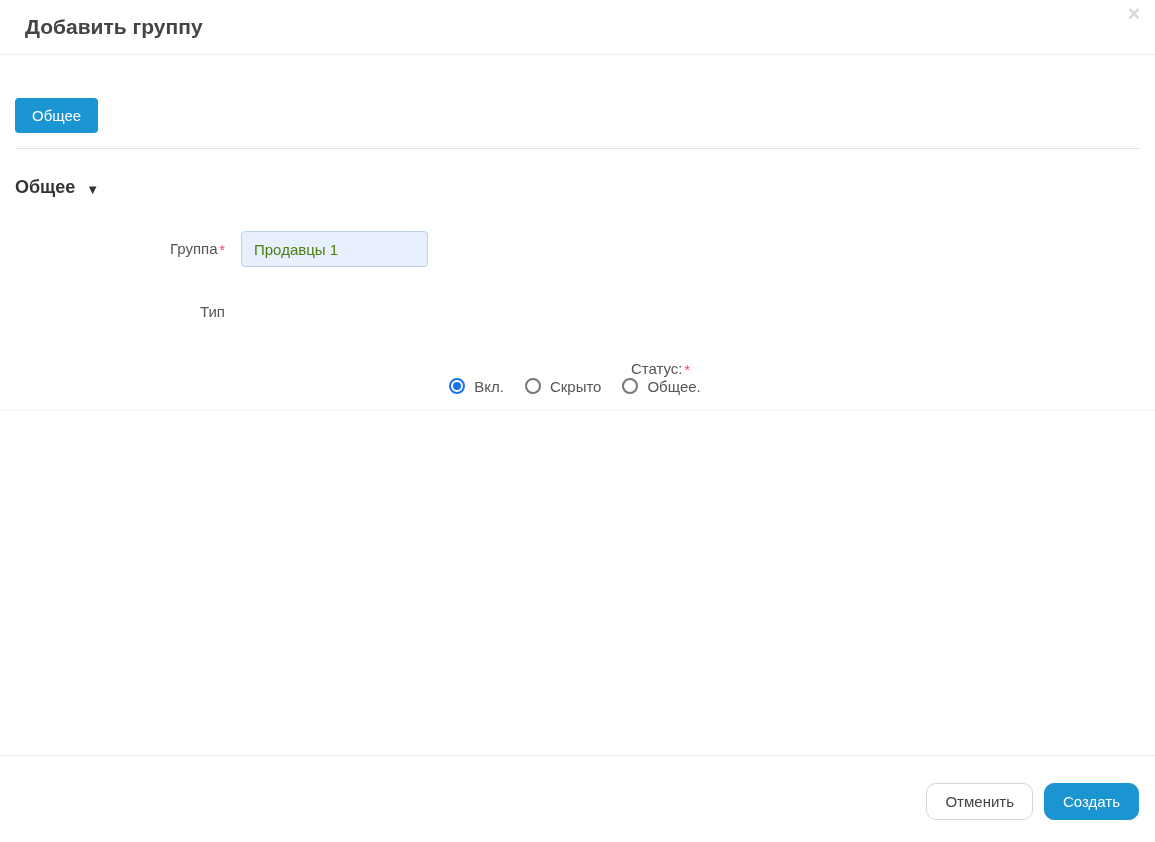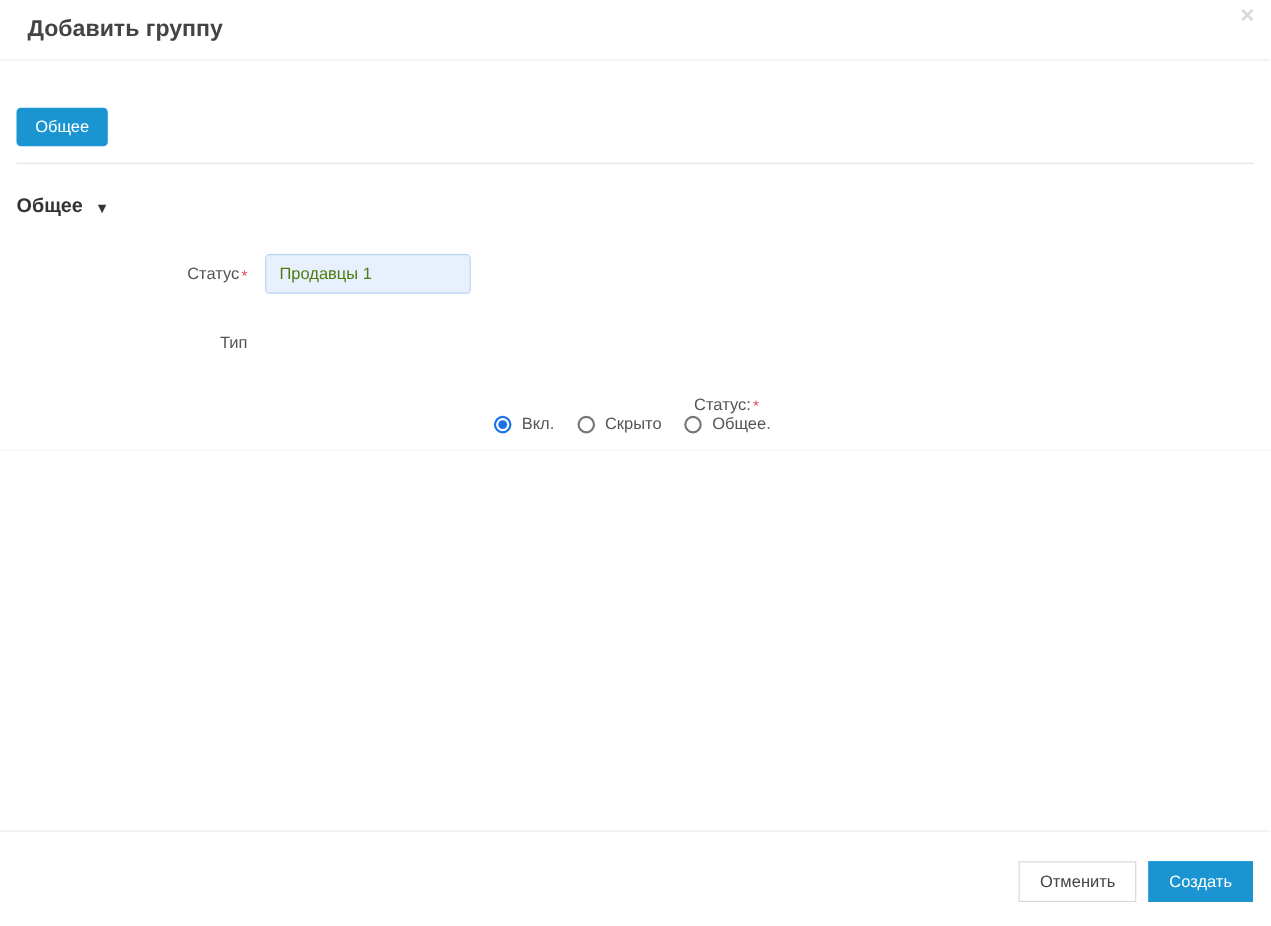--- a/index.html
+++ b/index.html
@@ -39,29 +39,29 @@
   .req{color:var(--required);font-size:14px;margin-left:2px;vertical-align:-1px;}
   .control-cell{margin-left:16px;display:flex;align-items:center;}
 
   .text-input{width:187px;height:36px;background:var(--input-fill);border:1px solid var(--input-border);border-radius:4px;padding:0 12px;font-size:15px;color:#4d7c0f;font-family:"Liberation Sans",sans-serif;outline:none;}
 
   .select-wrap{position:relative;width:275px;height:37px;}
   .select-input{appearance:none;-webkit-appearance:none;width:100%;height:100%;border:1px solid #ccd2d8;border-radius:4px;background:#fff;padding:0 30px 0 12px;font-size:15px;color:#555;font-family:"Liberation Sans",sans-serif;outline:none;cursor:pointer;}
   .select-chevron{position:absolute;right:10px;top:11px;pointer-events:none;display:block;}
 
   .radio-group{display:flex;align-items:center;}
-  .radio-option{display:flex;align-items:flex-end;margin-right:21px;cursor:pointer;}
+  .radio-option{display:flex;align-items:flex-start;margin-right:21px;cursor:pointer;}
   .radio-circle{width:16px;height:16px;border:2px solid #767676;border-radius:50%;background:#fff;position:relative;flex:0 0 auto;}
   .radio-option.checked .radio-circle{border-color:var(--radio-sel);}
   .radio-option.checked .radio-circle::after{content:"";position:absolute;left:2px;top:2px;width:8px;height:8px;border-radius:50%;background:var(--radio-sel);}
   .radio-label{font-size:15px;color:#555;margin-left:9px;}
 
   
   .modal-footer{flex:0 0 auto;height:87px;border-top:1px solid var(--line);display:flex;justify-content:flex-end;align-items:flex-start;padding:27px 16px 0 0;}
-  .btn{font-size:15px;border-radius:0;padding:0 18px;height:37px;cursor:pointer;font-family:"Liberation Sans",sans-serif;}
+  .btn{font-size:15px;border-radius:10px;padding:0 18px;height:37px;cursor:pointer;font-family:"Liberation Sans",sans-serif;}
   .btn-cancel{background:#fff;border:1px solid #d6d6d6;color:#444;margin-right:11px;}
   .btn-create{background:var(--primary);border:1px solid var(--primary);color:#fff;}
 </style>
 </head>
 <body>
 
 <div class="modal">
 
   <div class="modal-header">
     <div class="modal-title">Добавить группу</div>
@@ -76,21 +76,21 @@
     <div class="tabs-divider"></div>
 
     <div class="section-header">
       <span class="section-title">Общее</span>
       <span class="caret">▼</span>
     </div>
 
     <div class="form-area">
 
       <div class="form-row">
-        <div class="label-cell"><span>Статус</span><span class="req">*</span></div>
+        <div class="label-cell"><span>Группа</span><span class="req">*</span></div>
         <div class="control-cell">
           <input type="text" class="text-input" value="Продавцы 1" style="">
         </div>
       </div>
 
       <div class="form-row">
         <div class="label-cell"><span>Тип</span></div>
       </div>
 
       <div class="form-row">

